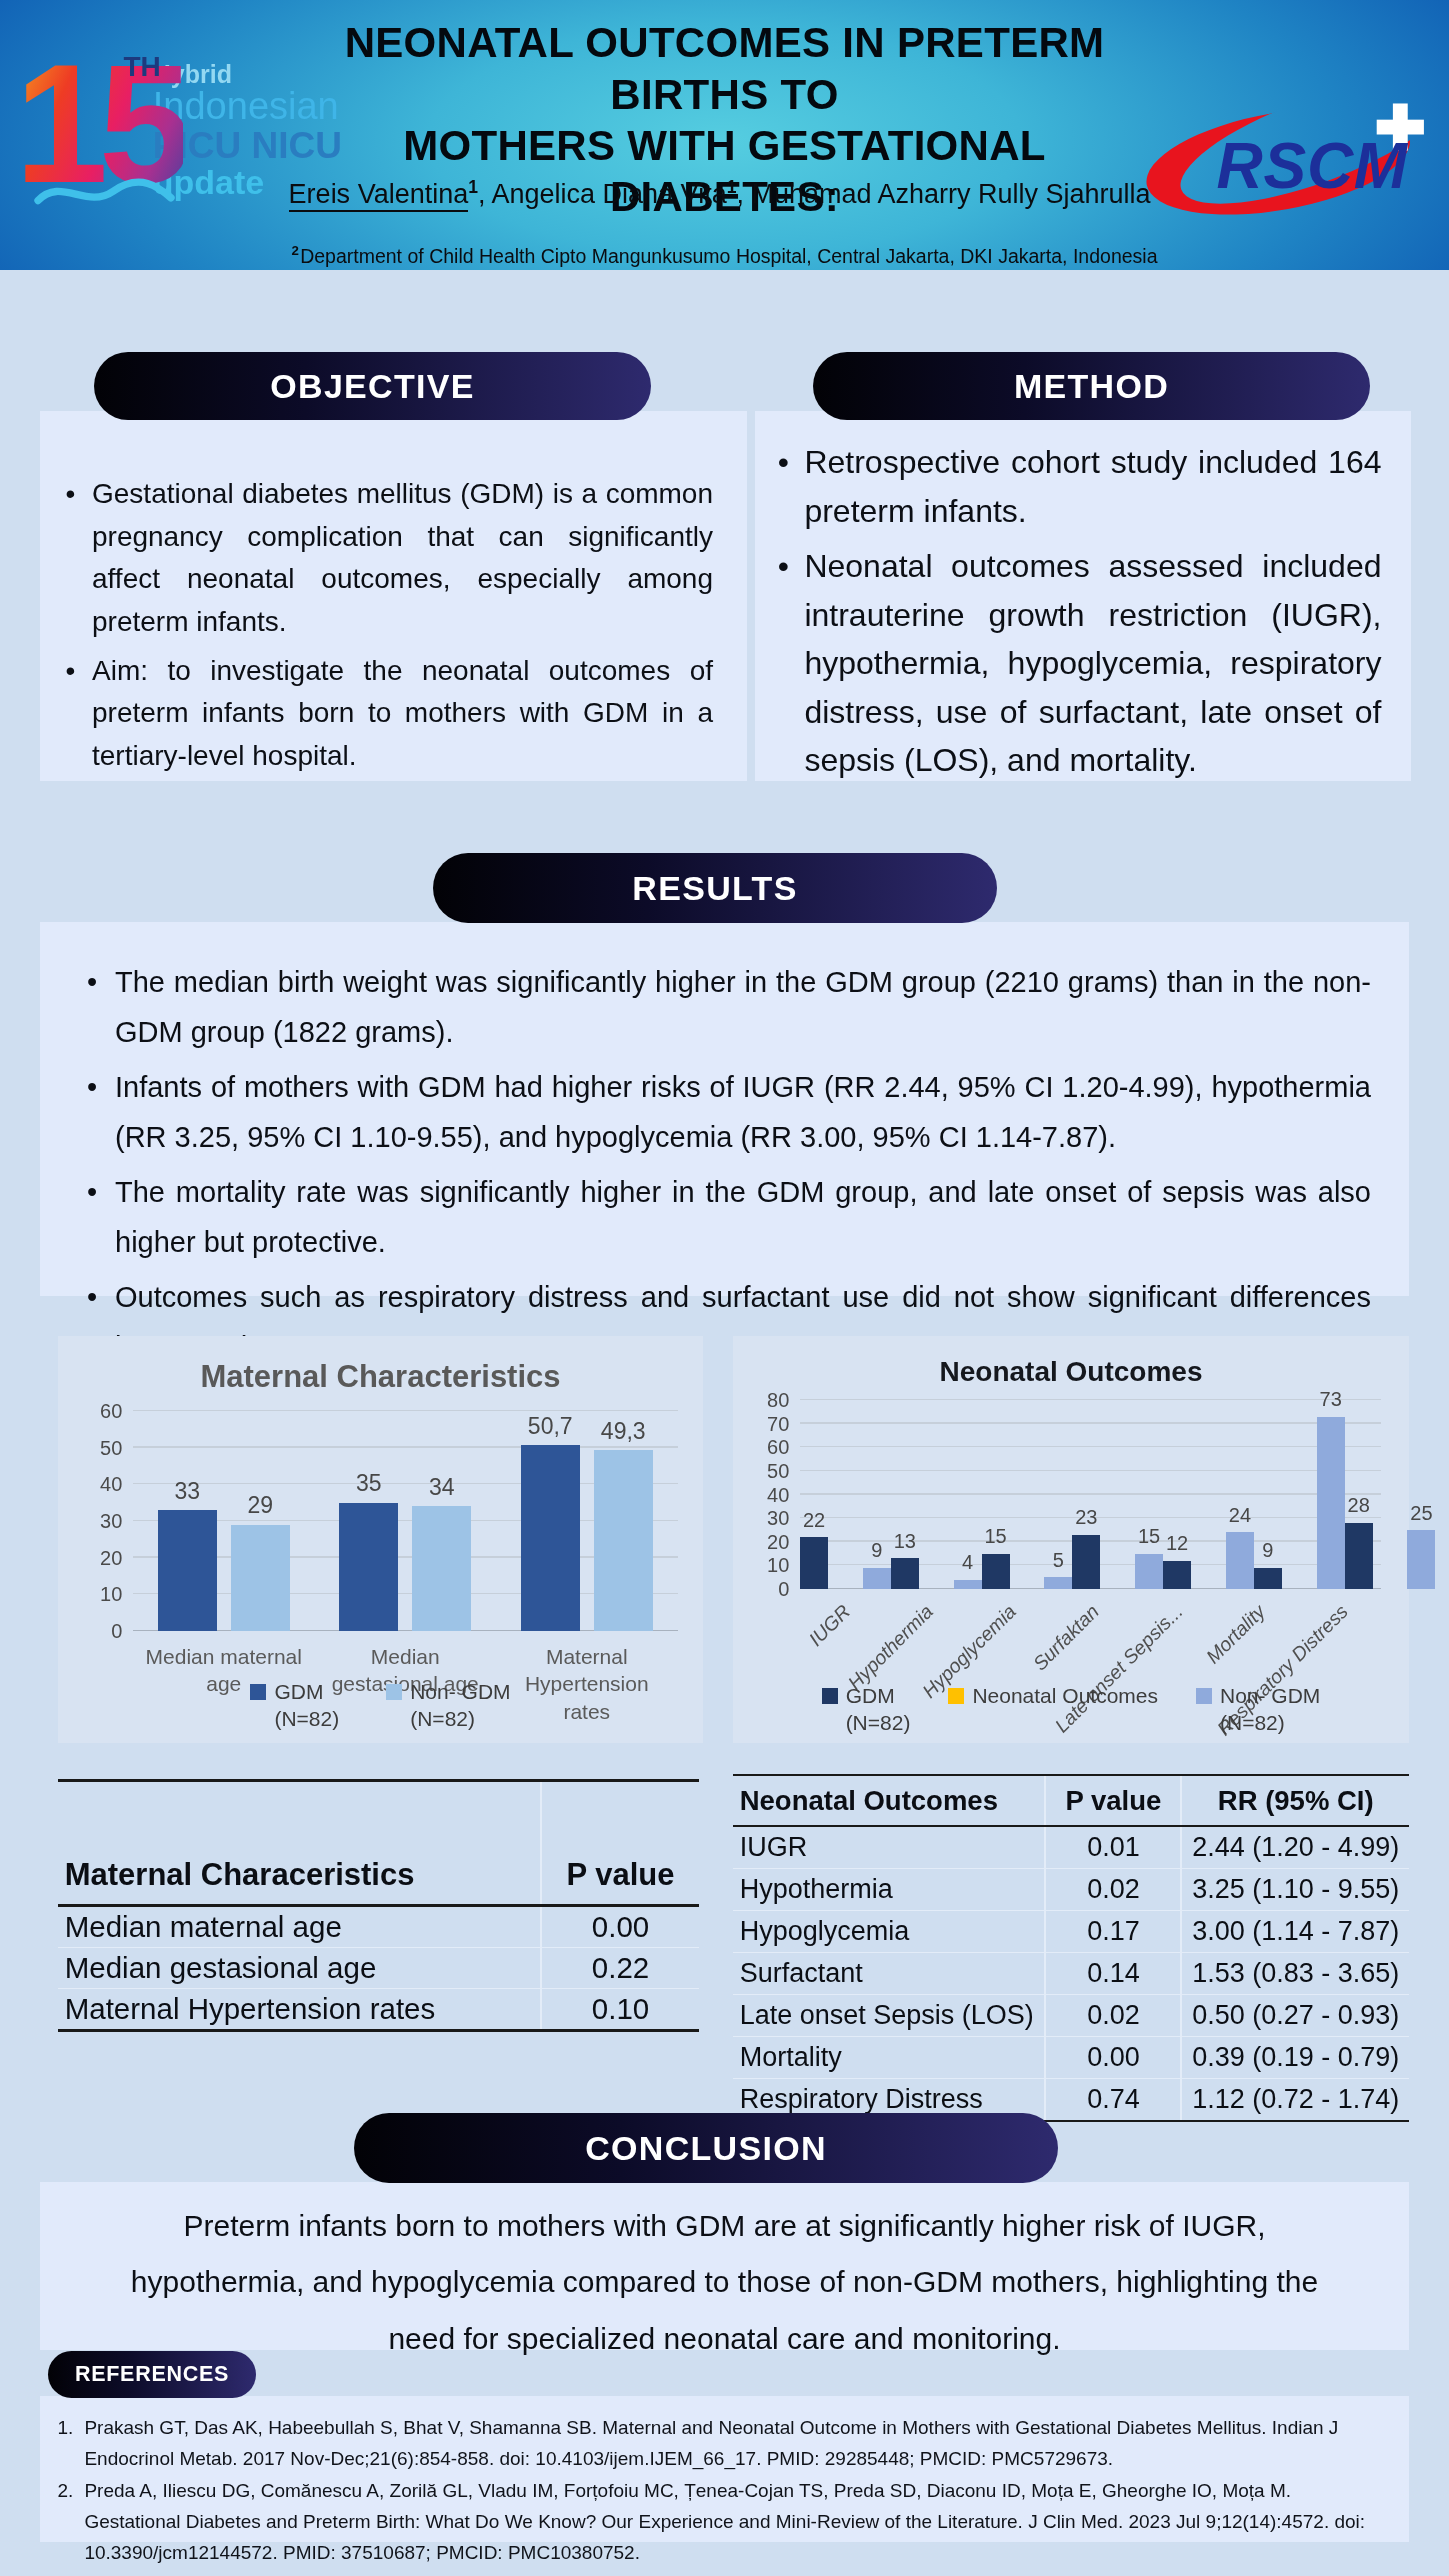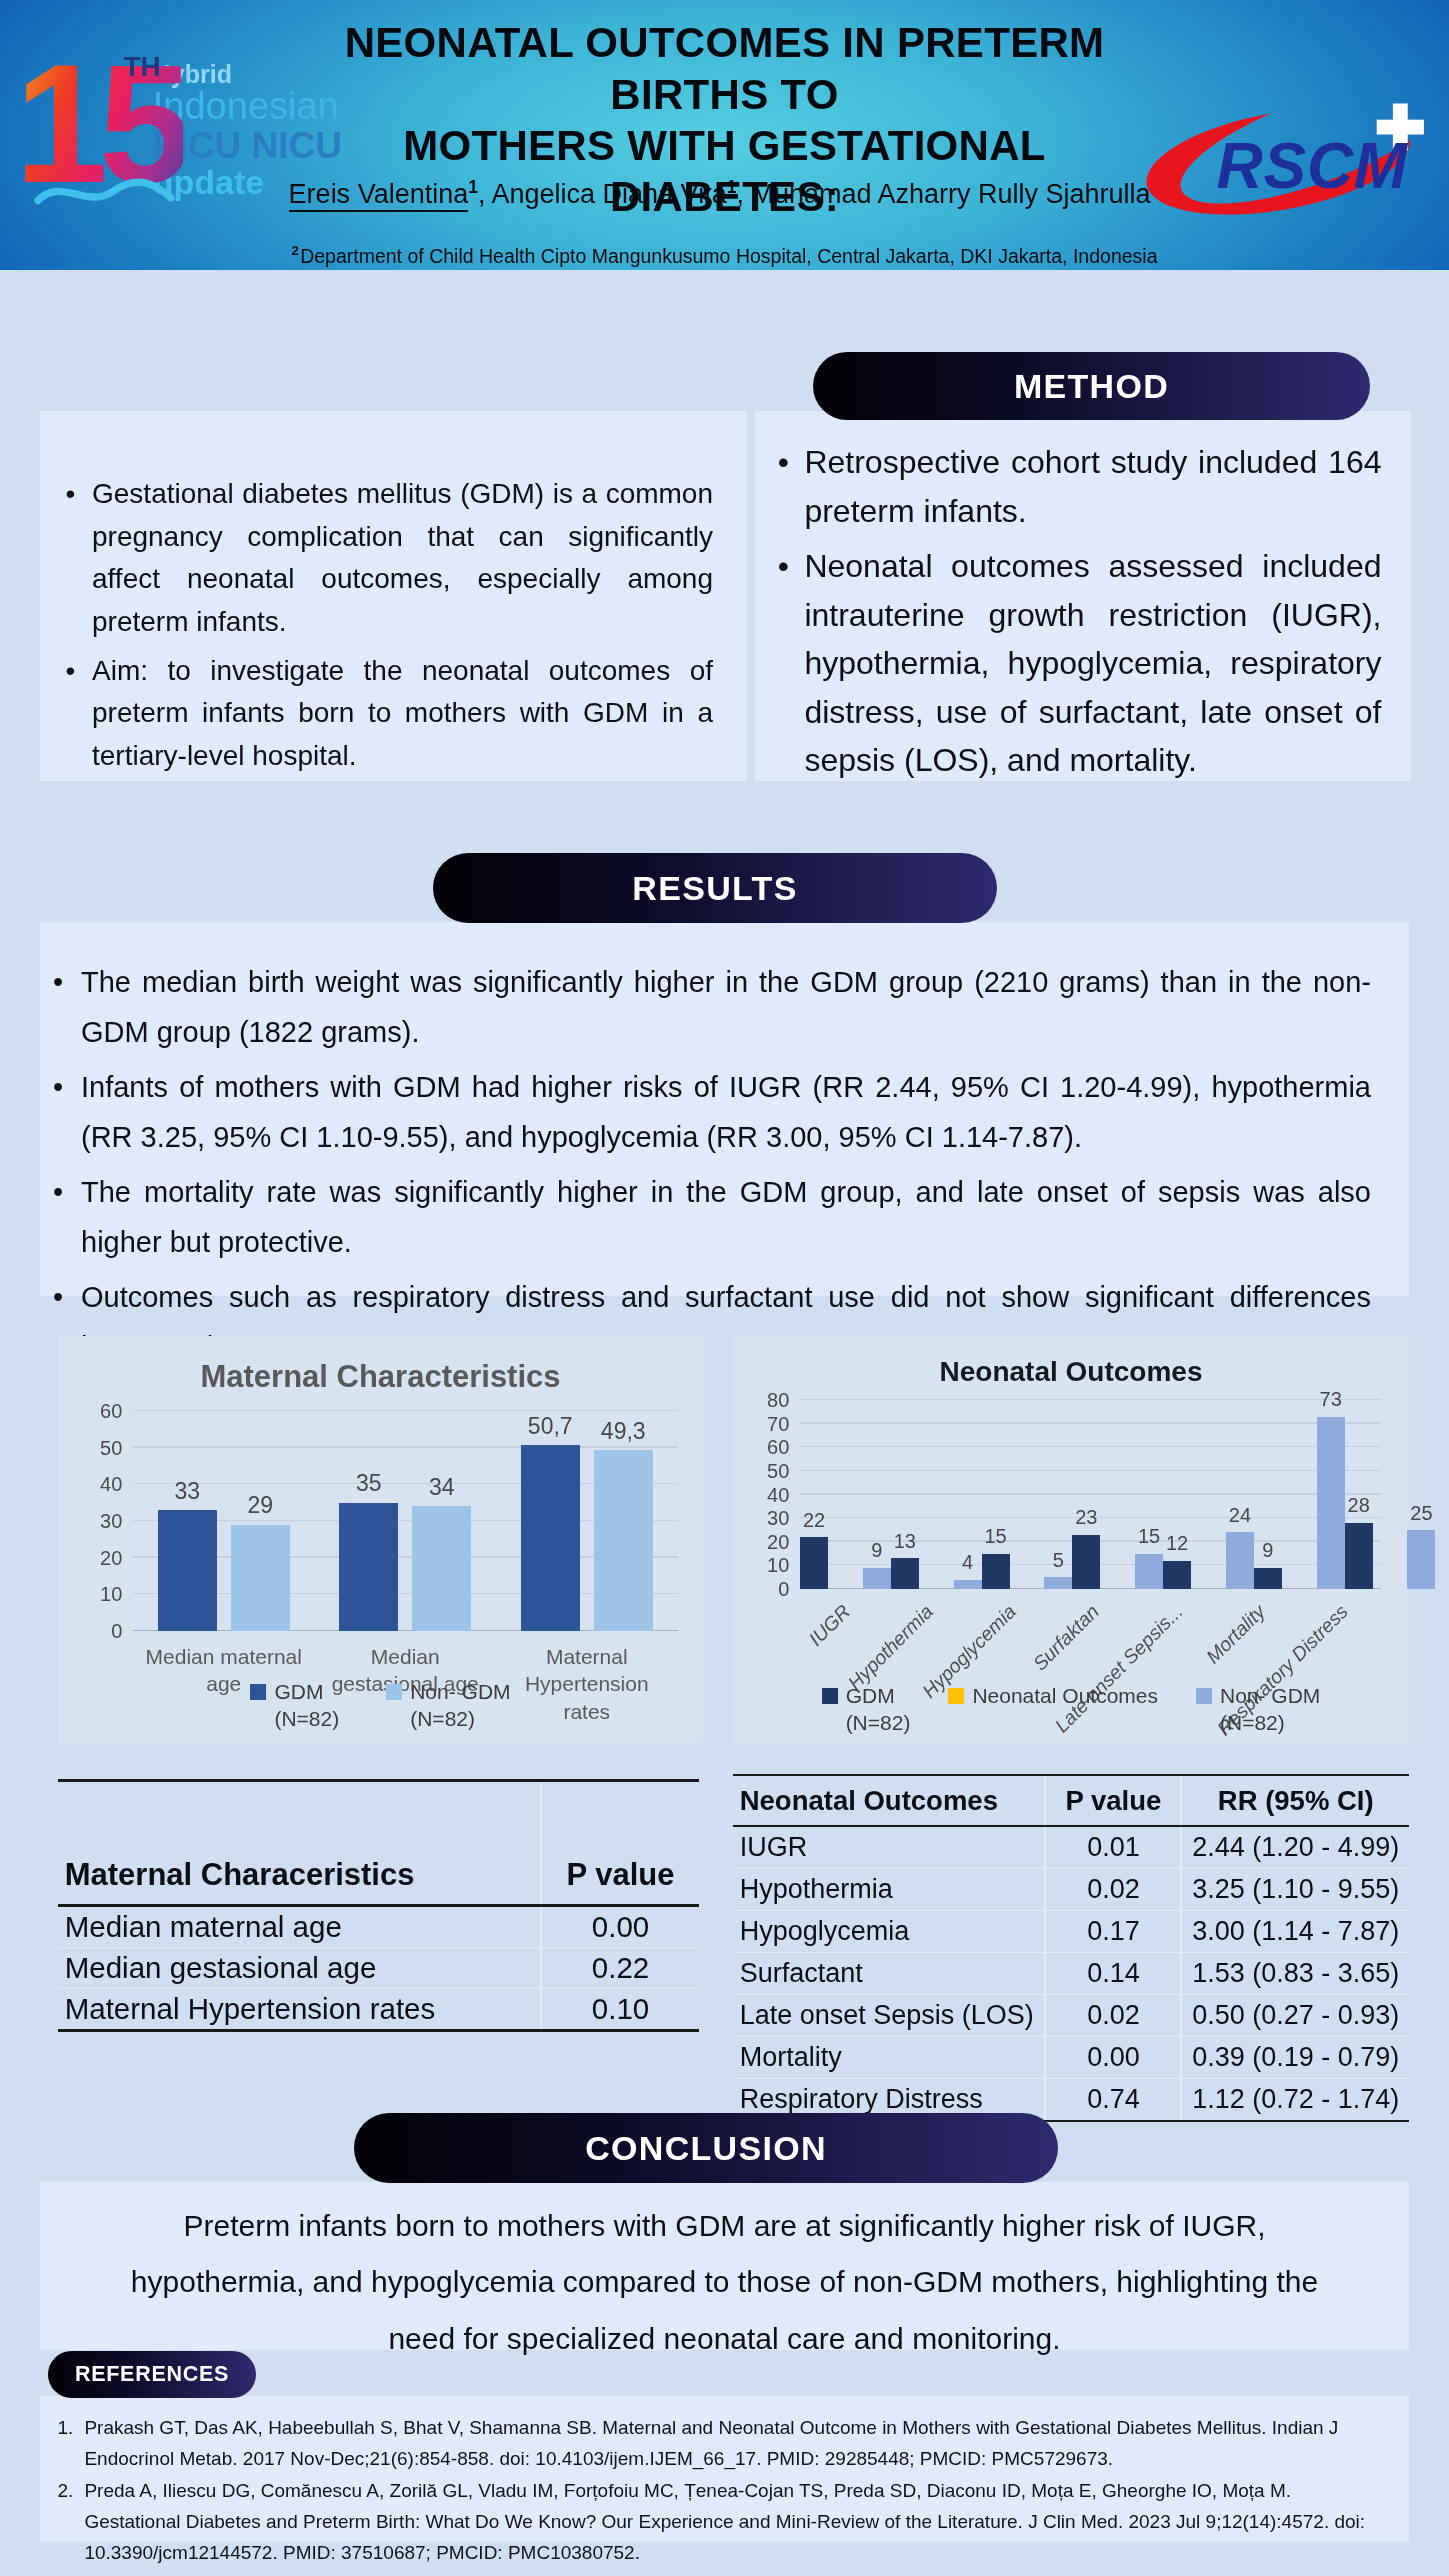--- a/index.html
+++ b/index.html
@@ -55,21 +55,21 @@
   .ref-box{left:40px;top:2396px;width:1369px;height:146px;}
 
   
   .bullets{list-style:none;margin:0;}
   .bullets li{position:relative;padding-left:36px;text-align:justify;color:#0c0f15;}
   .bullets li::before{content:"\2022";position:absolute;left:9.4px;top:0;}
   .obj-bullets{padding:62px 34px 0 16px;}
   .obj-bullets li{font-size:28px;line-height:1.52;margin-bottom:6.7px;}
   .met-bullets{padding:27px 29.5px 0 13.4px;}
   .met-bullets li{font-size:32px;line-height:1.52;margin-bottom:6.7px;}
-  .res-bullets{padding:35px 38px 0 1px;}
+  .res-bullets{padding:35px 38px 0 35px;}
   .res-bullets li{font-size:29px;line-height:1.74;margin-bottom:4px;padding-left:40px;}
   .res-bullets li::before{left:12px;}
 
   .con-text{margin:0;padding:16px 67px 0;text-align:center;font-size:30px;line-height:1.88;color:#0c0f15;}
 
   
   .ref-list{padding:17.4px 29.5px 0 17.4px;}
   .ref{display:flex;font-size:19px;line-height:1.62;color:#10131a;margin-bottom:1.3px;}
   .refnum{min-width:27px;font-weight:500;}
   .reftext{flex:1;}
@@ -174,20 +174,23 @@
         <ellipse cx="202" cy="92" rx="198" ry="72" fill="#e8141e" mask="url(#cm)" transform="rotate(-10 202 92)"></ellipse>
         <g>
           <rect x="372" y="6" width="22" height="70" fill="#fff"></rect>
           <rect x="348" y="30" width="70" height="22" fill="#fff"></rect>
         </g>
       </svg>
       <span class="rscm-text">RSCM</span>
     </div>
   </header>
 
+  <div class="pill p-obj">
+      <span>OBJECTIVE</span>
+    </div>
   <section class="box obj-box">
     <ul class="bullets obj-bullets">
         <li>Gestational diabetes mellitus (GDM) is a common pregnancy complication that can significantly affect neonatal outcomes, especially among preterm infants.</li>
         <li>Aim: to investigate the neonatal outcomes of preterm infants born to mothers with GDM in a tertiary-level hospital.</li>
       </ul>
   </section>
 
   <div class="pill p-met">
       <span>METHOD</span>
     </div>

